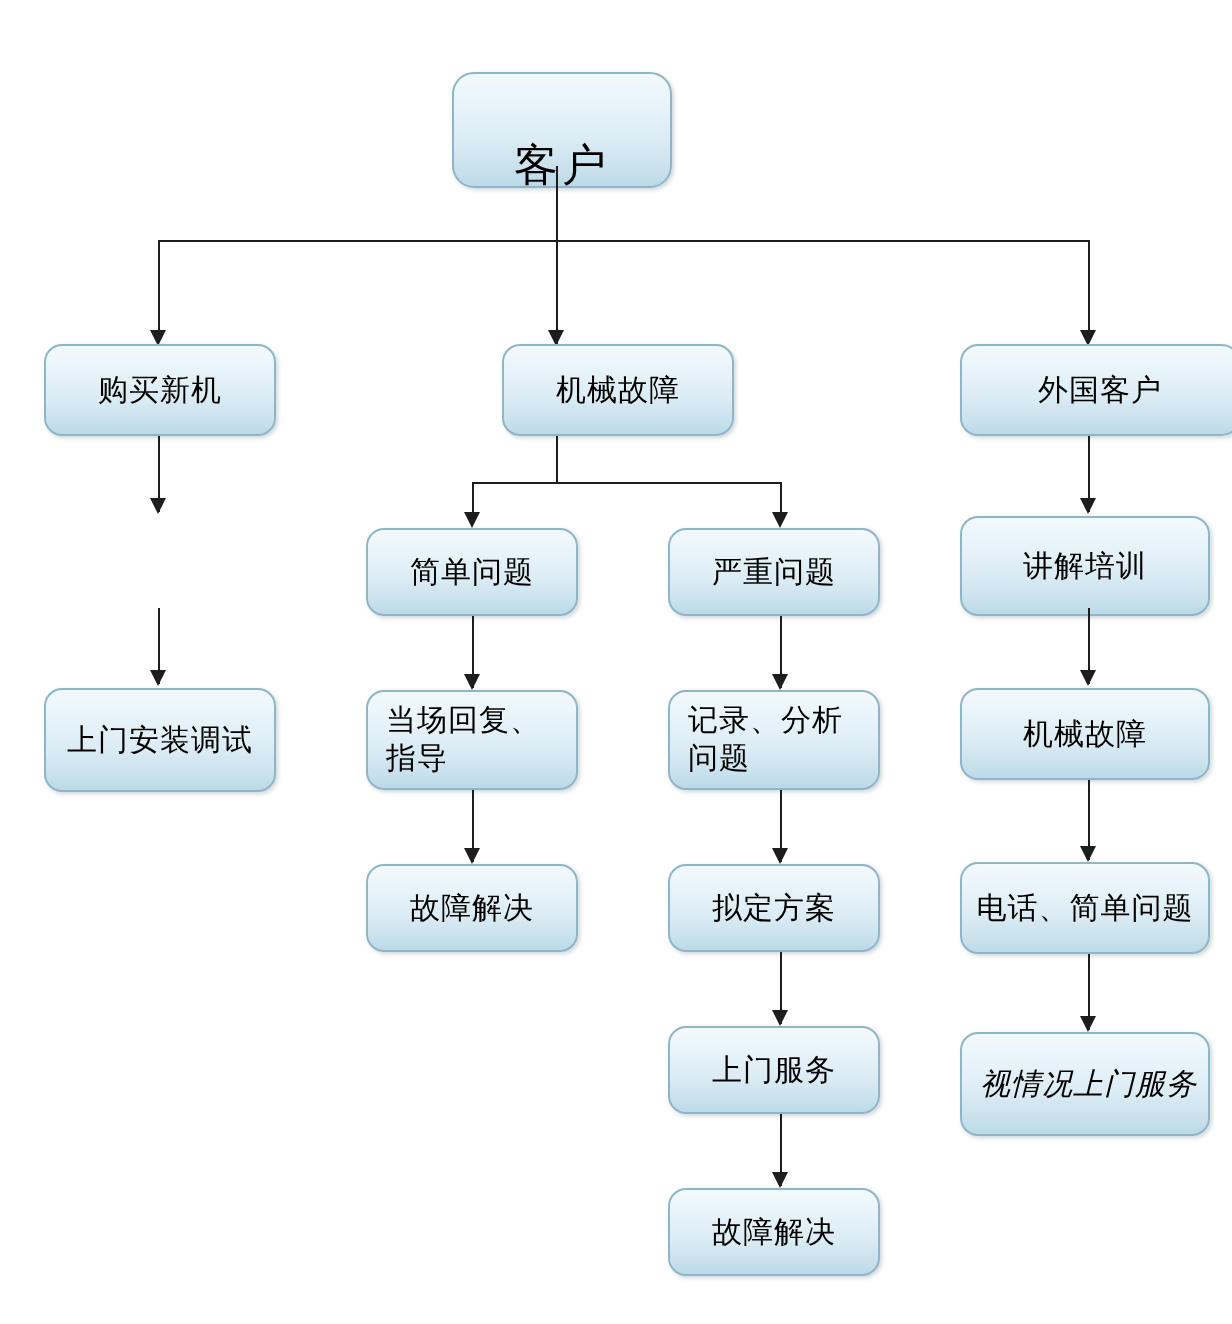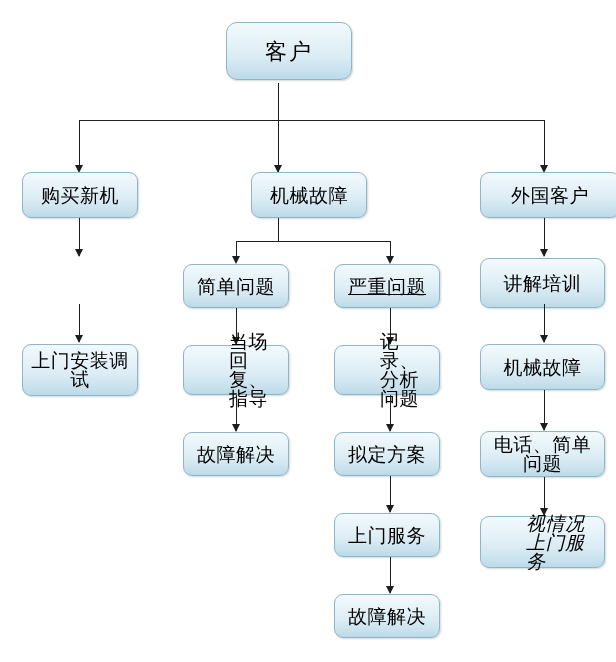--- a/index.html
+++ b/index.html
@@ -24,21 +24,21 @@
     border: 1px solid #8fb5c6;
     border-radius: 9px;
     background: linear-gradient(to bottom,
         #f2f9fc 0%,
         #eaf5fa 22%,
         #dcecf4 58%,
         #c6e0ec 88%,
         #bcd9e8 100%);
     box-shadow: 1px 1px 2px rgba(120,140,150,0.35);
     color: #000000;
-    font-size: 19px;
+    font-size: 15px;
     line-height: 19px;
     letter-spacing: 0.5px;
     display: flex;
     align-items: center;
     justify-content: center;
     text-align: center;
     padding: 0 6px;
   }
   .node.wrap {
     justify-content: flex-start;
@@ -49,21 +49,20 @@
     font-size: 22px;
     letter-spacing: 2px;
     border-radius: 11px;
   }
   .node .lbl {
     display: block;
     width: 100%;
   }
   .node.wrap .lbl {
     width: 100%;
-    margin-left: 36px;
   }
   
   .ln {
     position: absolute;
     background: #1d1d1d;
   }
   .ln.v { width: 1px; }
   .ln.h { height: 1px; }
   .arrow {
     position: absolute;
@@ -72,21 +71,21 @@
     border-left: 4.5px solid transparent;
     border-right: 4.5px solid transparent;
     border-top: 8px solid #1d1d1d;
   }
 </style>
 </head>
 <body>
 
 <div id="canvas">
 
-  <div class="node root" style="left:226px; top:22px; width:126px; height:58px;">
+  <div class="node root" style="left:226px; top:36px; width:110px; height:58px;align-items:flex-end;">
     <span class="lbl">客户</span>
   </div>
 
   <div class="ln v" style="left:278px; top:83px; height:90px;"></div>
   <div class="arrow" style="left:274px; top:165px;"></div>
 
   <div class="ln h" style="left:79px; top:120px; width:465px;"></div>
   <div class="ln v" style="left:79px; top:120px; height:48px;"></div>
   <div class="arrow" style="left:75px; top:165px;"></div>
   <div class="ln v" style="left:544px; top:120px; height:48px;"></div>
@@ -129,21 +128,21 @@
     <span class="lbl">当场回复、指导</span>
   </div>
 
   <div class="ln v" style="left:236px; top:395px; height:36px;"></div>
   <div class="arrow" style="left:232px; top:424px;"></div>
 
   <div class="node" style="left:183px; top:432px; width:106px; height:44px;">
     <span class="lbl">故障解决</span>
   </div>
 
-  <div class="node" style="left:334px; top:264px; width:106px; height:44px;text-decoration:underline;">
+  <div class="node" style="left:334px; top:264px; width:106px; height:44px;">
     <span class="lbl">严重问题</span>
   </div>
 
   <div class="ln v" style="left:390px; top:308px; height:36px;"></div>
   <div class="arrow" style="left:386px; top:337px;"></div>
 
   <div class="node wrap" style="left:334px; top:345px; width:106px; height:50px;">
     <span class="lbl">记录、分析问题</span>
   </div>
 

